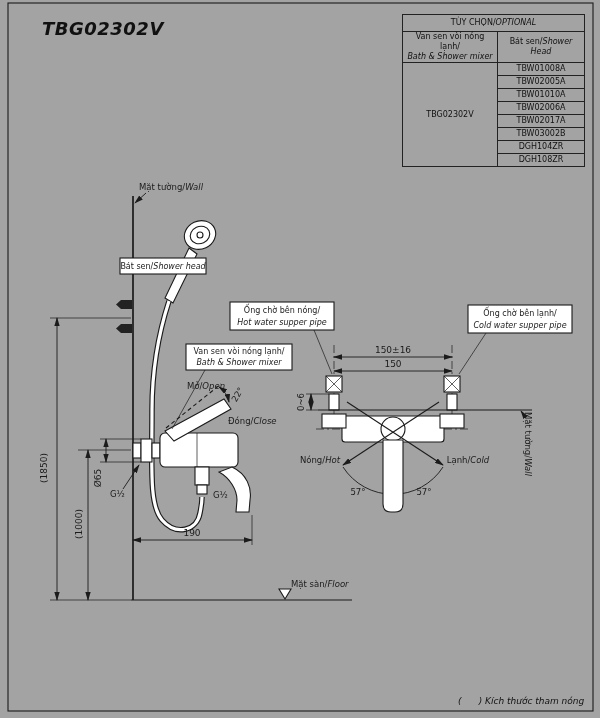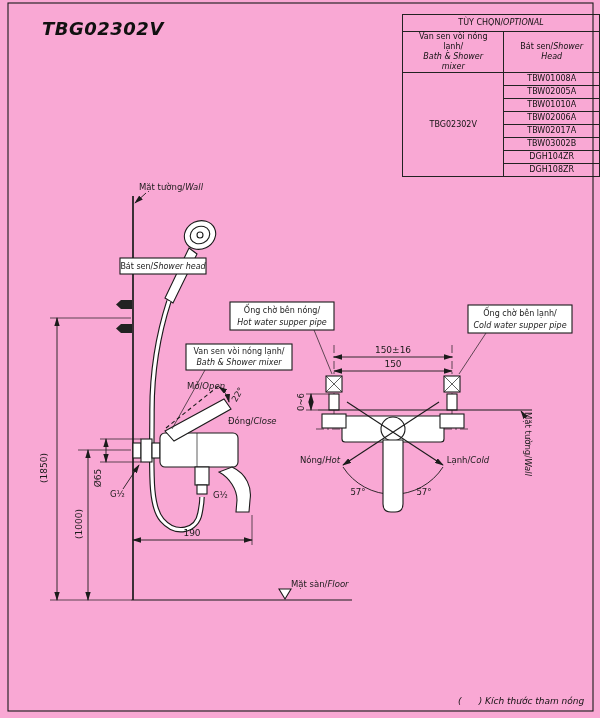--- a/index.html
+++ b/index.html
@@ -1,26 +1,26 @@
 <!DOCTYPE html>
 <html><head>
 <meta charset="utf-8">
 <style>
   html,body{margin:0;padding:0;background:#e8e8e8;}
   .sheet{
-    position:relative;width:600px;height:718px;background:#f9a8d4;
+    position:relative;width:600px;height:718px;background:#a3a3a3;
     font-family:"DejaVu Sans","Liberation Sans",sans-serif;color:#1b1b1b;overflow:hidden;
   }
   .title{
     position:absolute;left:42px;top:18px;font-size:18px;font-weight:bold;font-style:italic;
     letter-spacing:.5px;color:#111;
   }
   .opt-table{position:absolute;left:402px;top:14px;border-collapse:collapse;table-layout:fixed;}
   .opt-table td,.opt-table th{
-    border:1px solid #222;padding:0 10px;text-align:center;vertical-align:middle;
+    border:1px solid #222;padding:0 2px;text-align:center;vertical-align:middle;
     font-size:8px;font-weight:normal;color:#111;line-height:1.25;
   }
   .opt-table .c1{width:90px;}
   .opt-table .c2{width:82px;}
   .opt-table .hrow{height:17px;}
   .opt-table .h2row{height:28px;}
   .opt-table .orow{height:13px;}
   .it{font-style:italic;}
   .blk{display:block;}
   .note{

